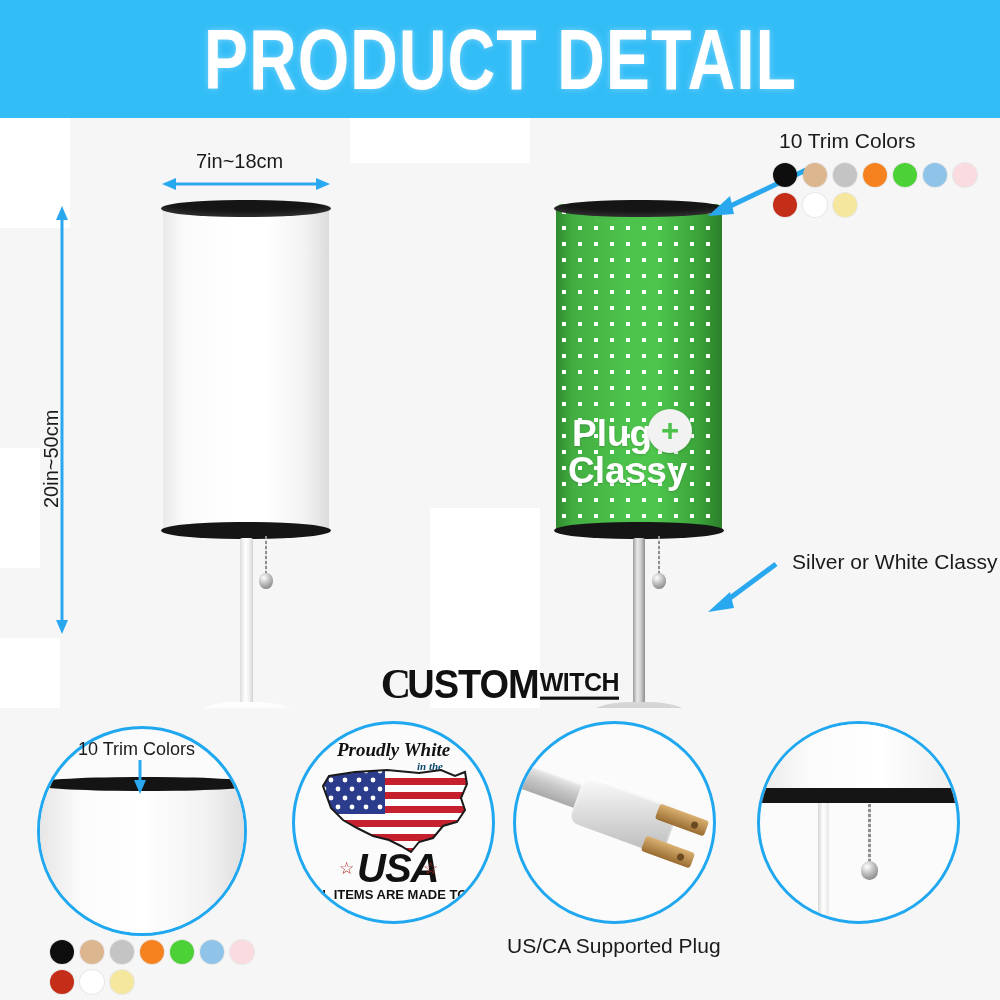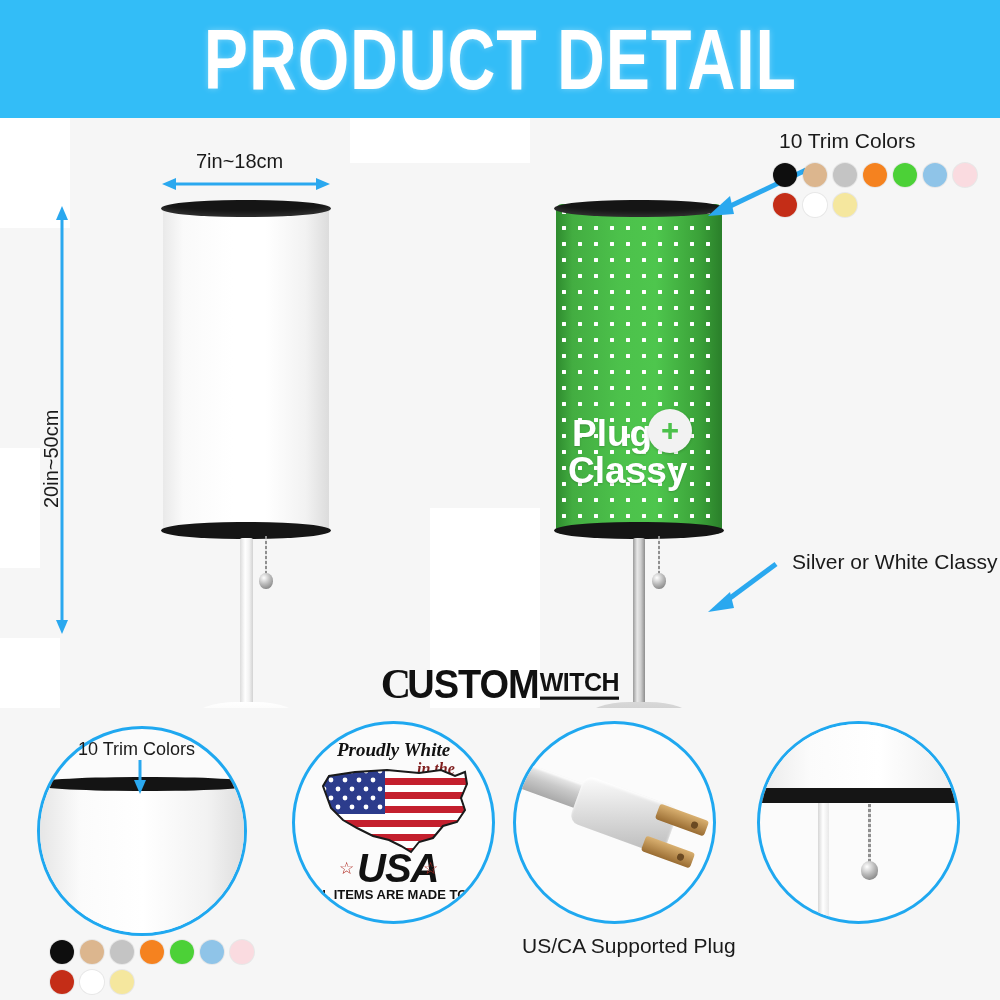--- a/index.html
+++ b/index.html
@@ -153,21 +153,21 @@
     font-family:"Liberation Sans", sans-serif; white-space:nowrap;
   }
 
   
   .usa-title{
     position:absolute; font-family:"Liberation Serif", serif; font-style:italic;
     font-weight:bold; color:#111; font-size:19px; white-space:nowrap;
   }
   .usa-inthe{
     position:absolute; font-family:"Liberation Serif", serif; font-style:italic;
-    font-weight:bold; color:#7f1d1d; font-size:16px;
+    font-weight:bold; color:#0c4a6e; font-size:11px;
   }
   .usa-big{
     position:absolute; font-weight:bold; font-style:italic; font-size:40px; color:#111;
     font-family:"Liberation Sans", sans-serif; letter-spacing:-1px;
   }
   .usa-sub{
     position:absolute; font-weight:bold; font-size:13px; color:#111;
     font-family:"Liberation Sans", sans-serif; white-space:nowrap;
   }
   .star{ position:absolute; color:#b0281f; font-size:17px; }
@@ -389,21 +389,21 @@
   <div class="circle" style="left:513px; top:13px; width:203px; height:203px;">
     <div class="plug-cord" style="left:-4px; top:52px; width:96px; height:26px; transform:rotate(20deg);"></div>
     <div class="plug-body" style="left:58px; top:66px; width:100px; height:50px; transform:rotate(20deg);"></div>
     <div class="prong" style="left:140px; top:88px; width:52px; height:16px; transform:rotate(20deg);">
       <div class="prong-hole" style="left:36px; top:5px;"></div>
     </div>
     <div class="prong" style="left:126px; top:120px; width:52px; height:16px; transform:rotate(20deg);">
       <div class="prong-hole" style="left:36px; top:5px;"></div>
     </div>
   </div>
-  <div class="caption" style="left:522px; top:226px; width:203px;">US/CA Supported Plug</div>
+  <div class="caption" style="left:507px; top:226px; width:203px;">US/CA Supported Plug</div>
 
   <div class="circle" style="left:757px; top:13px; width:203px; height:203px;">
     <div style="position:absolute;left:0;top:0;width:100%;height:72px;
                 background:linear-gradient(90deg,#eaeaea,#fbfbfb 25%,#ffffff 60%,#ededed);"></div>
     <div style="position:absolute;left:-6px;top:64px;width:214px;height:15px;background:#151515;"></div>
     <div style="position:absolute;left:58px;top:79px;width:11px;height:124px;
                 background:linear-gradient(90deg,#d6d6d6,#ffffff 45%,#e8e8e8);"></div>
     <div class="chain" style="left:108px; top:80px; height:60px; width:3px;"></div>
     <div class="chain-bead" style="left:101px; top:137px; width:17px; height:19px;"></div>
   </div>

